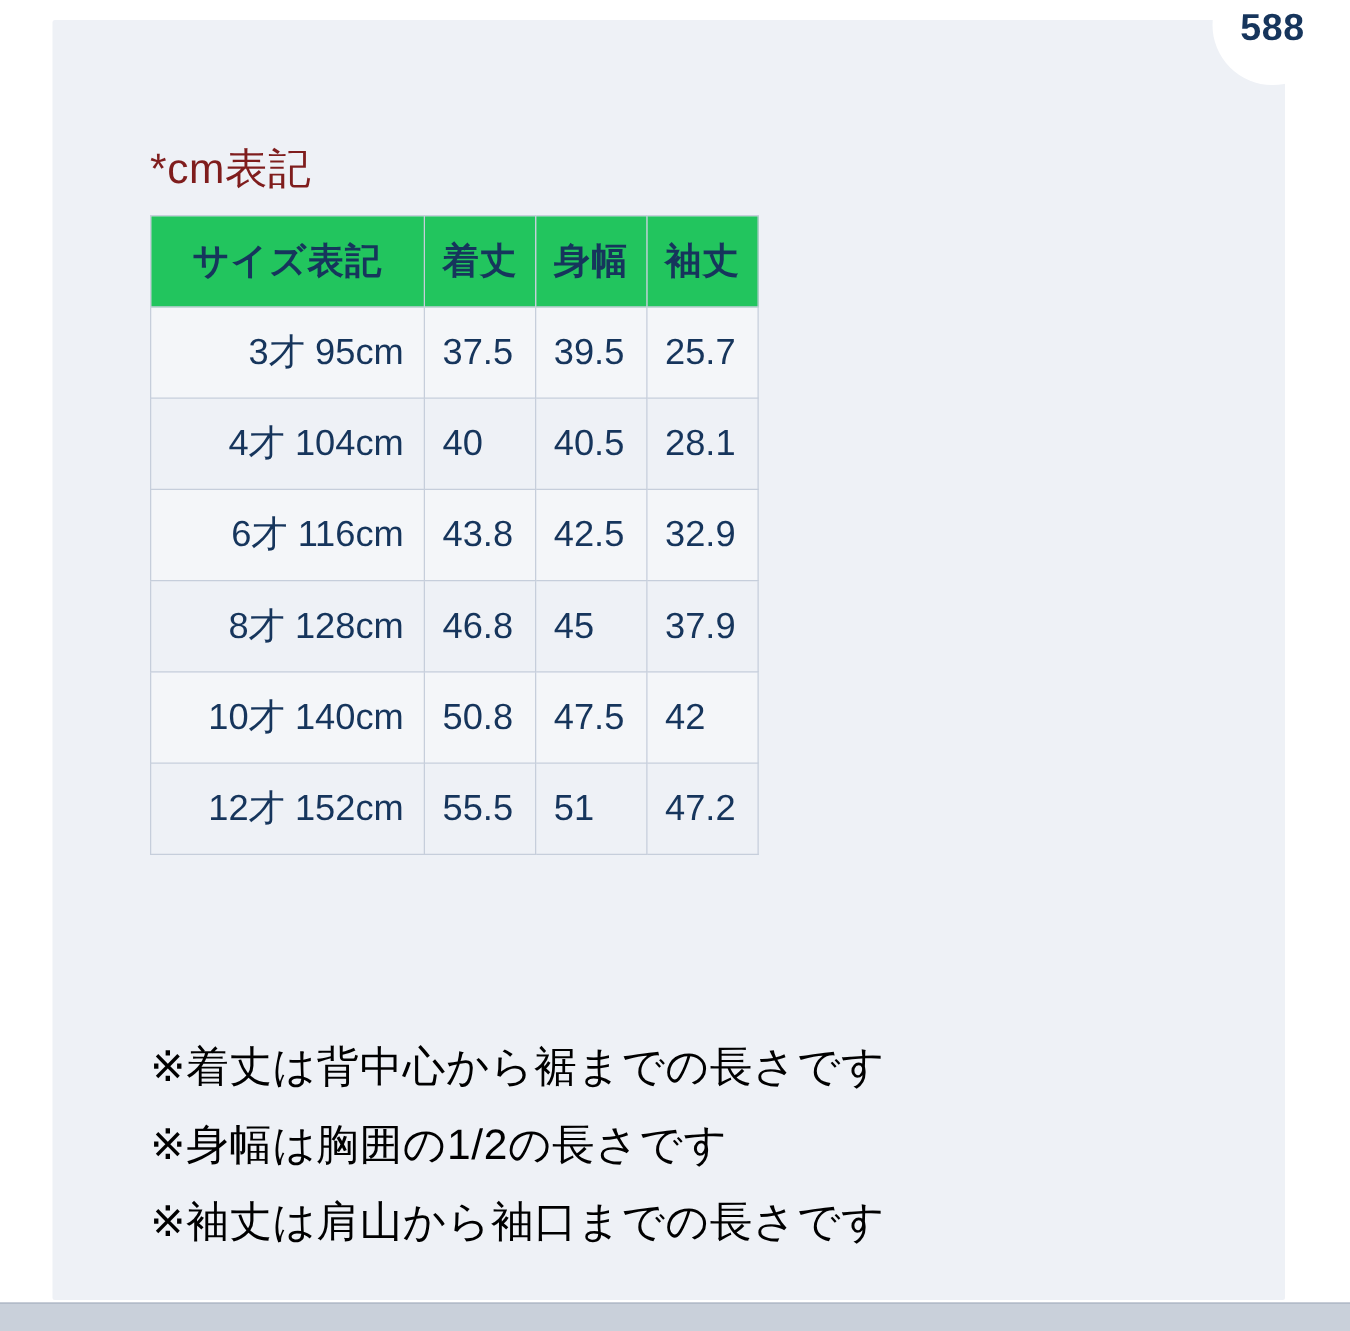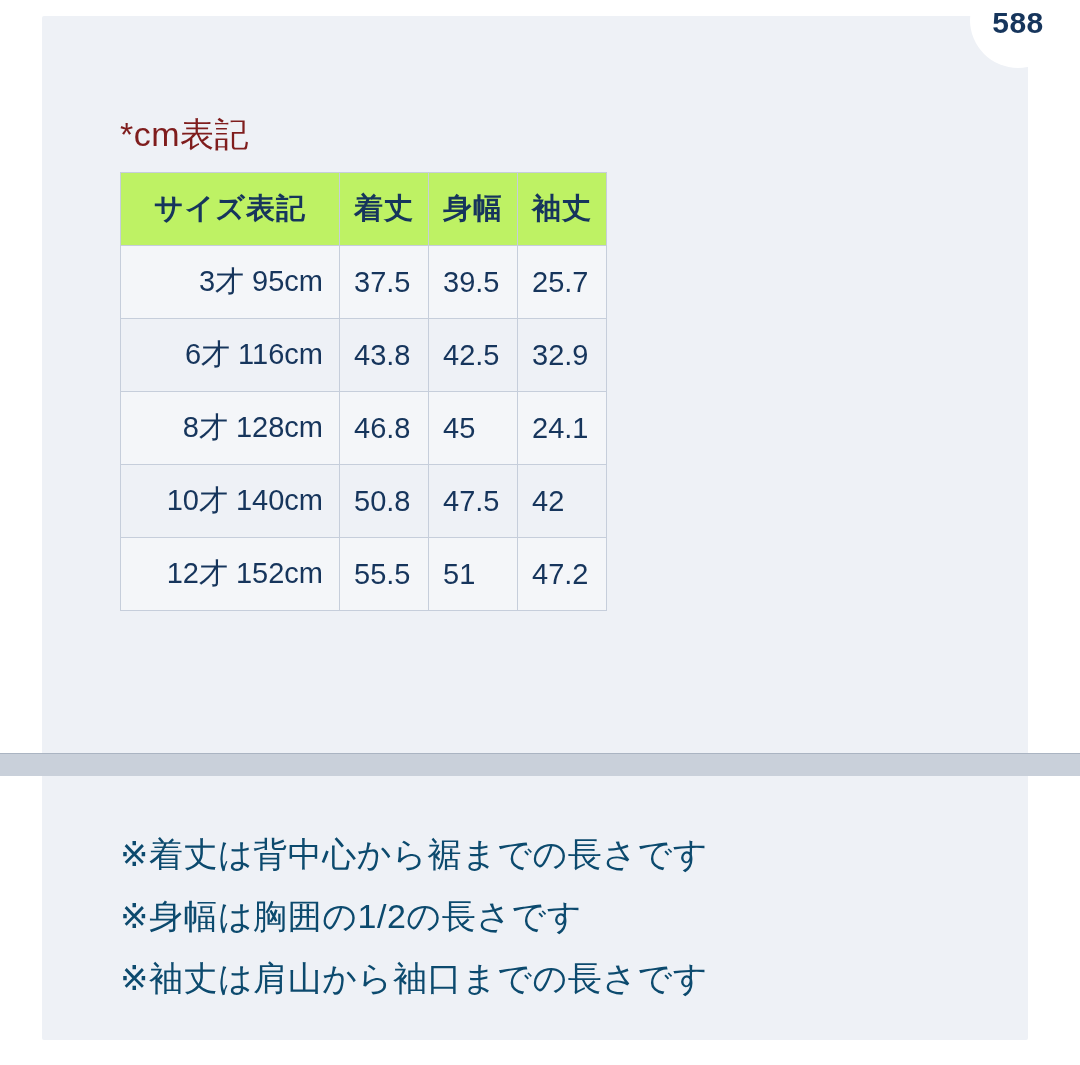--- a/index.html
+++ b/index.html
@@ -13,21 +13,21 @@
     position: relative;
     font-family: "Liberation Sans", "DejaVu Sans", sans-serif;
     overflow: hidden;
   }
 
   
   #page {
     position: absolute;
     left: 0; top: 0;
     width: 1080px;
-    height: 776px;
+    height: 1065px;
     background: #ffffff;
   }
 
   
   #card {
     position: absolute;
     left: 42px;
     top: 16px;
     width: 986px;
     height: 1024px;
@@ -92,21 +92,21 @@
   #size-table td {
     border: 1px solid #c6cedb;
     height: 72px;
     padding: 0 14px;
     text-align: right;
     white-space: nowrap;
     font-weight: normal;
     vertical-align: middle;
   }
   #size-table thead th {
-    background: #bef264;
+    background: #22c55e;
     font-weight: bold;
     text-align: center;
     height: 72px;
     letter-spacing: 1px;
   }
   #size-table thead th.col-size { text-align: center; }
   #size-table tbody td.col-size {
     min-width: 188px;
     text-align: right;
     padding-right: 16px;
@@ -118,21 +118,21 @@
     padding-right: 16px;
   }
   #size-table tbody tr:nth-child(odd) { background: #f4f6f9; }
   #size-table tbody tr:nth-child(even) { background: #eef1f6; }
 
   
   #notes {
     position: absolute;
     left: 78px;
     top: 808px;
-    color: #0c4a6e;
+    color: #000000;
     font-size: 34px;
     line-height: 1.82;
     letter-spacing: 0.5px;
   }
   #notes div { white-space: nowrap; }
 </style>
 </head>
 <body>
 
 <div id="page">
@@ -155,30 +155,36 @@
         </tr>
       </thead>
       <tbody>
         <tr>
           <td class="col-size">3才 95cm</td>
           <td class="col-num">37.5</td>
           <td class="col-num">39.5</td>
           <td class="col-num">25.7</td>
         </tr>
         <tr>
+          <td class="col-size">4才 104cm</td>
+          <td class="col-num">40</td>
+          <td class="col-num">40.5</td>
+          <td class="col-num">28.1</td>
+        </tr>
+        <tr>
           <td class="col-size">6才 116cm</td>
           <td class="col-num">43.8</td>
           <td class="col-num">42.5</td>
           <td class="col-num">32.9</td>
         </tr>
         <tr>
           <td class="col-size">8才 128cm</td>
           <td class="col-num">46.8</td>
           <td class="col-num">45</td>
-          <td class="col-num">24.1</td>
+          <td class="col-num">37.9</td>
         </tr>
         <tr>
           <td class="col-size">10才 140cm</td>
           <td class="col-num">50.8</td>
           <td class="col-num">47.5</td>
           <td class="col-num">42</td>
         </tr>
         <tr>
           <td class="col-size">12才 152cm</td>
           <td class="col-num">55.5</td>

